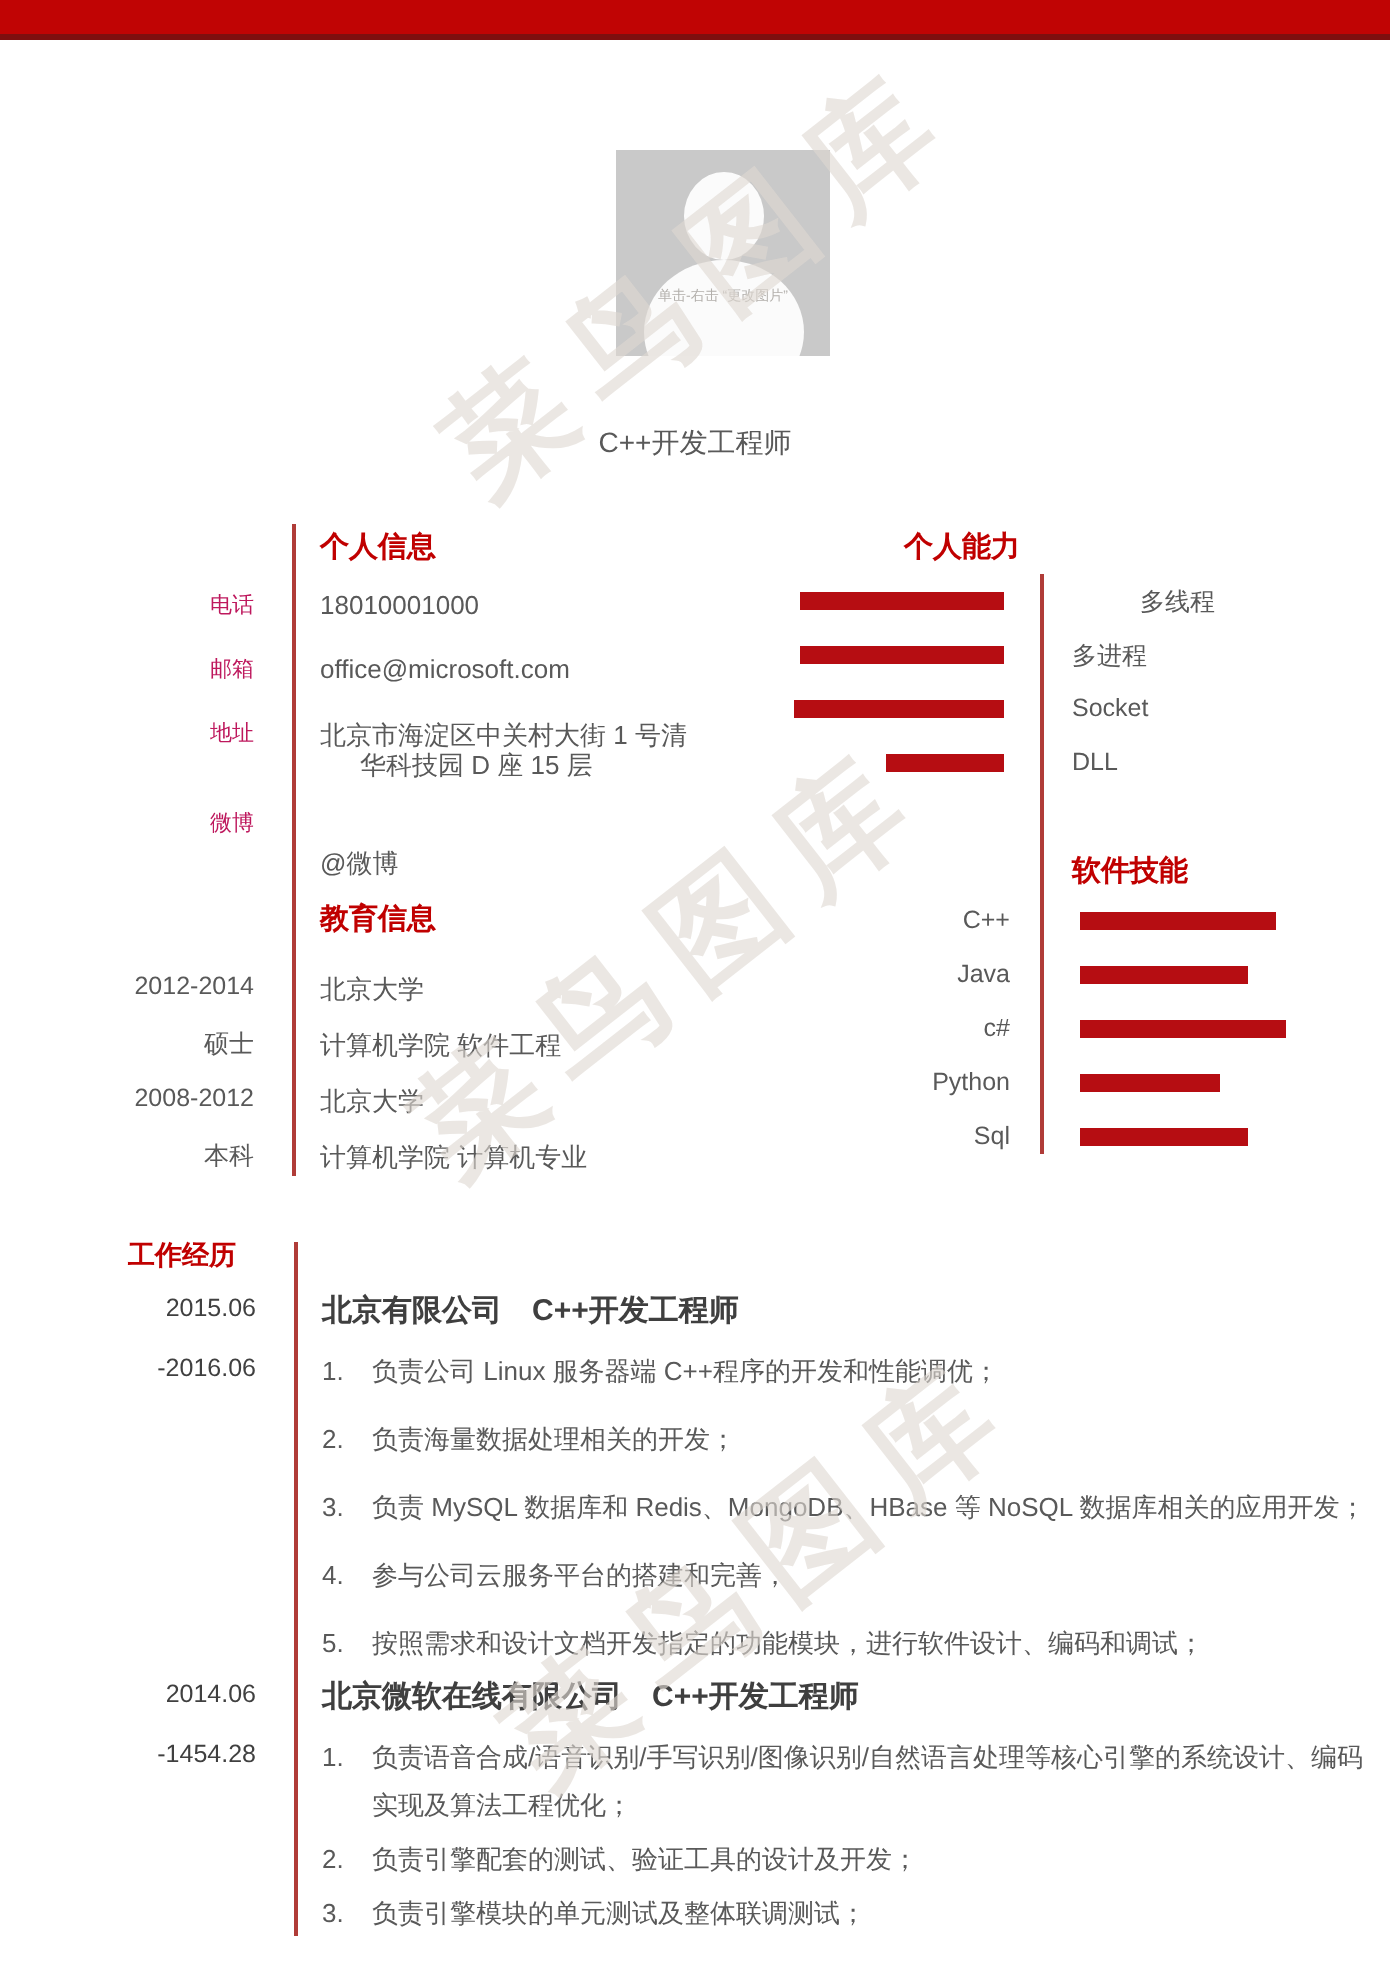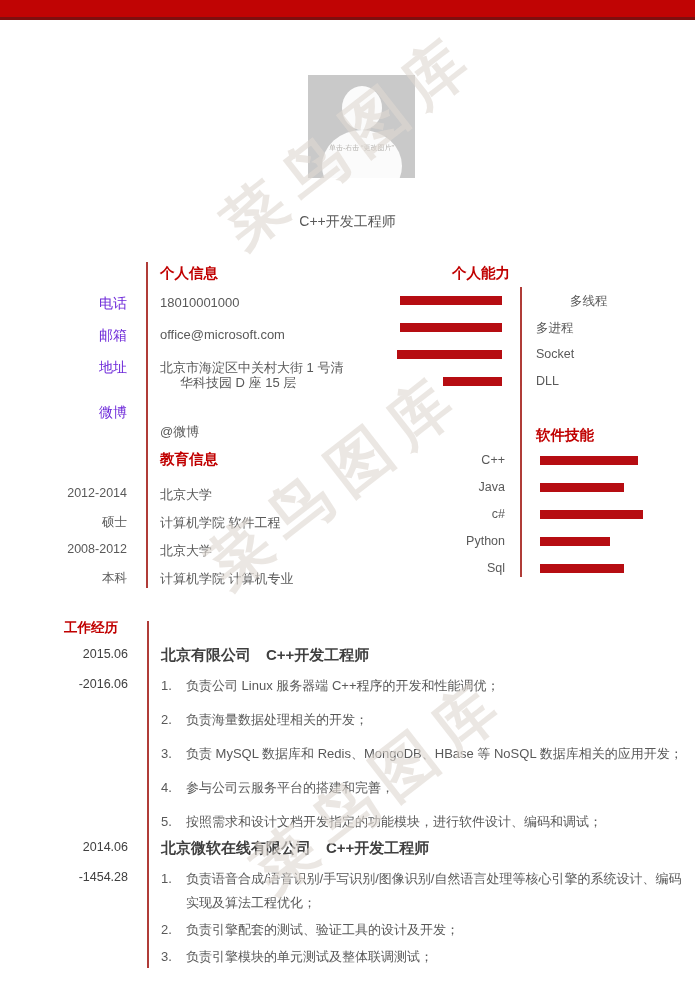--- a/index.html
+++ b/index.html
@@ -23,21 +23,21 @@
   .photo .hint { position:absolute; left:0; top:68px; width:100%; text-align:center;
                  font-size:7px; color:#b3b0ac; }
 
   .t { position:absolute; white-space:nowrap; }
   .title { width:695px; text-align:center; font-size:21px; color:#c00000; }
   .subtitle { width:695px; text-align:center; font-size:14px; color:#595959; }
 
   .h-red { font-size:14.5px; font-weight:bold; color:#c00000; }
   .vline { position:absolute; width:2px; background:#b03c38; }
 
-  .lab { left:55px; width:72px; text-align:right; font-size:14px; color:#6d28d9; }
+  .lab { left:55px; width:72px; text-align:right; font-size:11px; color:#be185d; }
   .val { left:160px; font-size:13px; color:#595959; }
   .per { left:40px; width:87px; text-align:right; font-size:12.5px; color:#595959; }
 
   .bar { position:absolute; height:9px; background:#b60d12; }
   .abil-label { left:536px; font-size:12.5px; color:#595959; }
   .skill-label { left:415px; width:90px; text-align:right; font-size:12.5px; color:#595959; }
 
   .dates { left:50px; width:78px; text-align:right; font-size:12.5px; color:#404040; }
   .company { left:161px; font-size:15px; font-weight:bold; color:#3f3f3f; }
 

